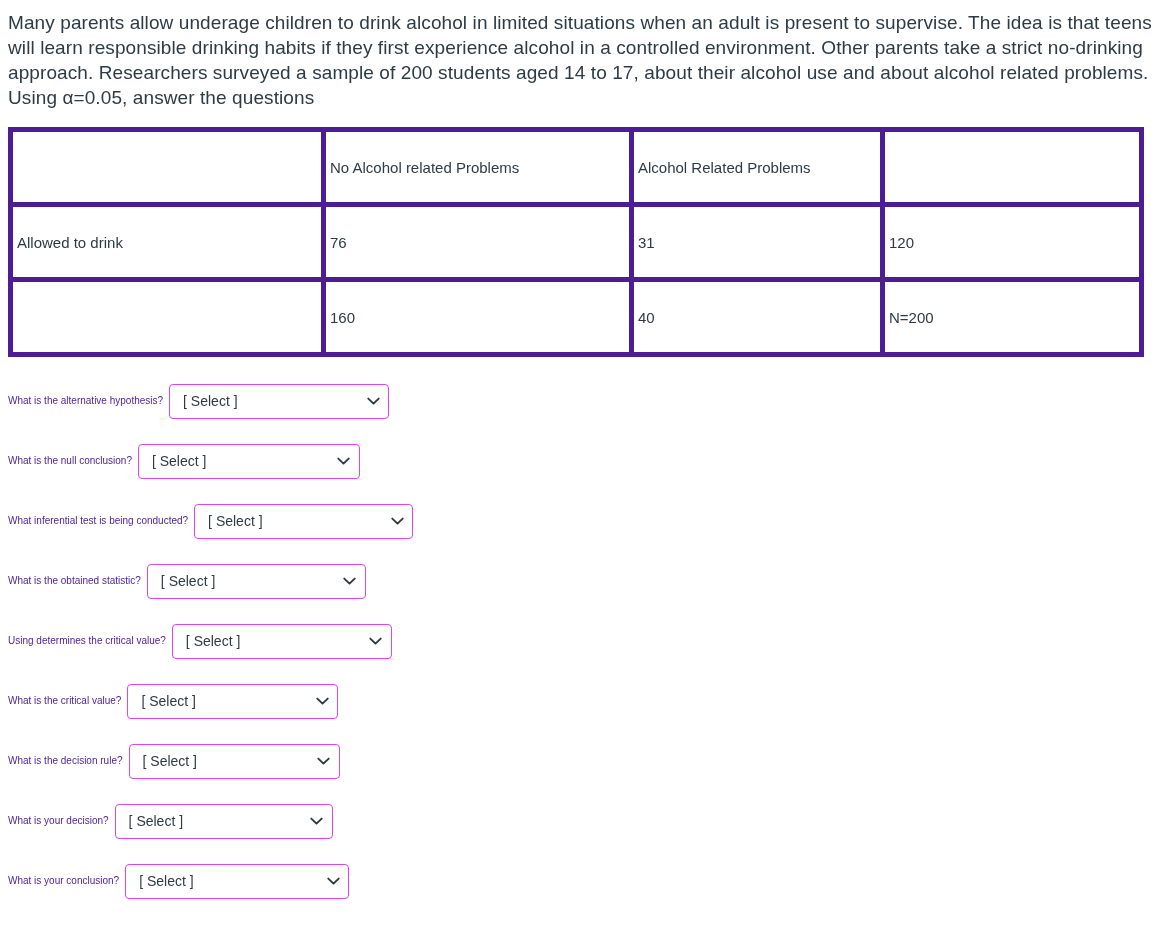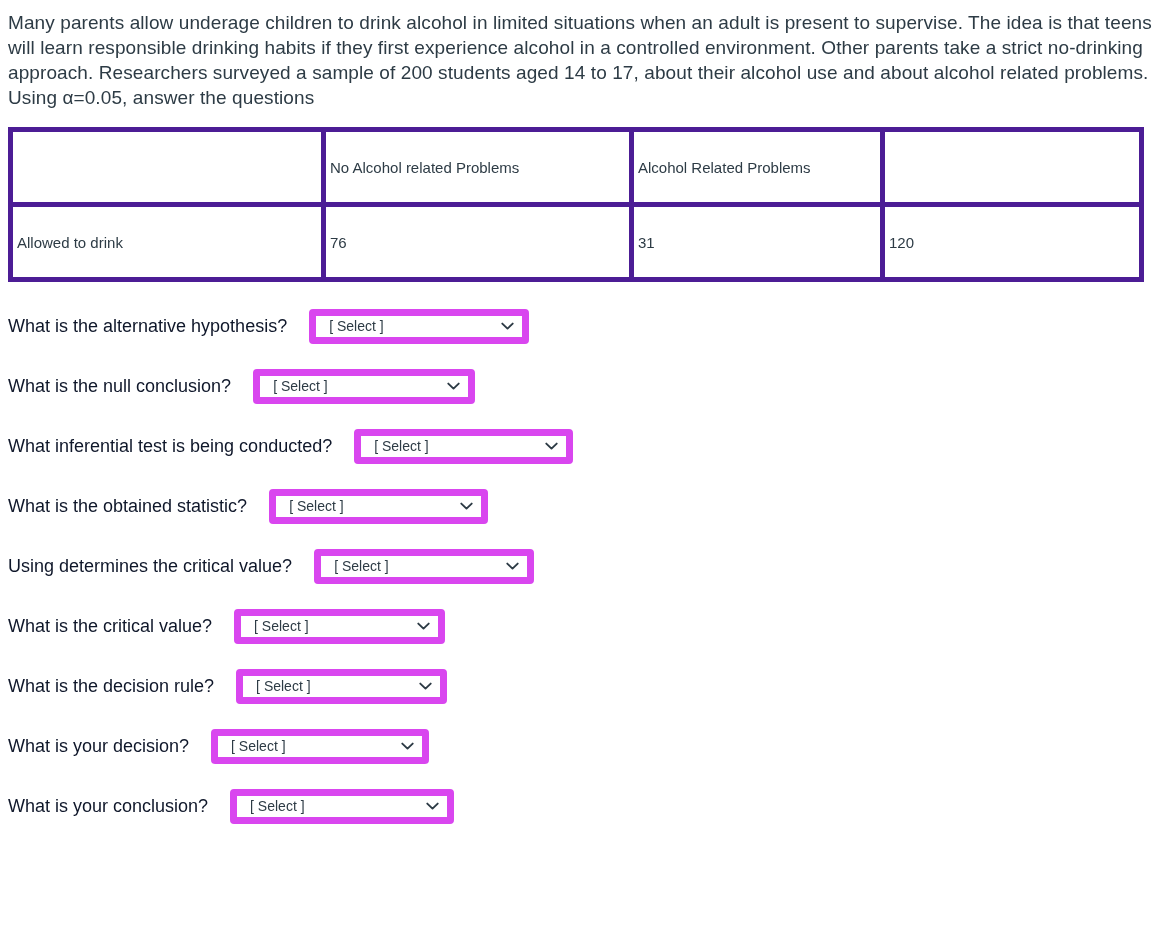--- a/index.html
+++ b/index.html
@@ -60,30 +60,30 @@
   .questions {
     margin: 14px 0 0 0;
   }
   .q-row {
     display: flex;
     align-items: center;
     height: 60px;
     padding-left: 8px;
   }
   .q-label {
-    font-size: 18px;
-    color: #0f172a;
+    font-size: 10px;
+    color: #4c1d95;
     white-space: nowrap;
     line-height: 20px;
   }
   .q-select {
     position: relative;
-    margin-left: 22px;
+    margin-left: 6px;
     height: 35px;
-    border: 7px solid #d946ef;
+    border: 1px solid #d946ef;
     border-radius: 4px;
     background: #ffffff;
     display: flex;
     align-items: center;
     cursor: pointer;
     user-select: none;
   }
   .q-select .sel-text {
     font-size: 14px;
     color: #2d3b45;
@@ -129,20 +129,26 @@
         <td>No Alcohol related Problems</td>
         <td>Alcohol Related Problems</td>
         <td class="empty"></td>
       </tr>
       <tr>
         <td>Allowed to drink</td>
         <td>76</td>
         <td>31</td>
         <td>120</td>
       </tr>
+      <tr>
+        <td class="empty"></td>
+        <td>160</td>
+        <td>40</td>
+        <td>N=200</td>
+      </tr>
     </tbody>
   </table>
 
   <div class="questions">
 
     <div class="q-row">
       <span class="q-label">What is the alternative hypothesis?</span>
       <div class="q-select w220">
         <span class="sel-text">[ Select ]</span>
         <span class="chev">

